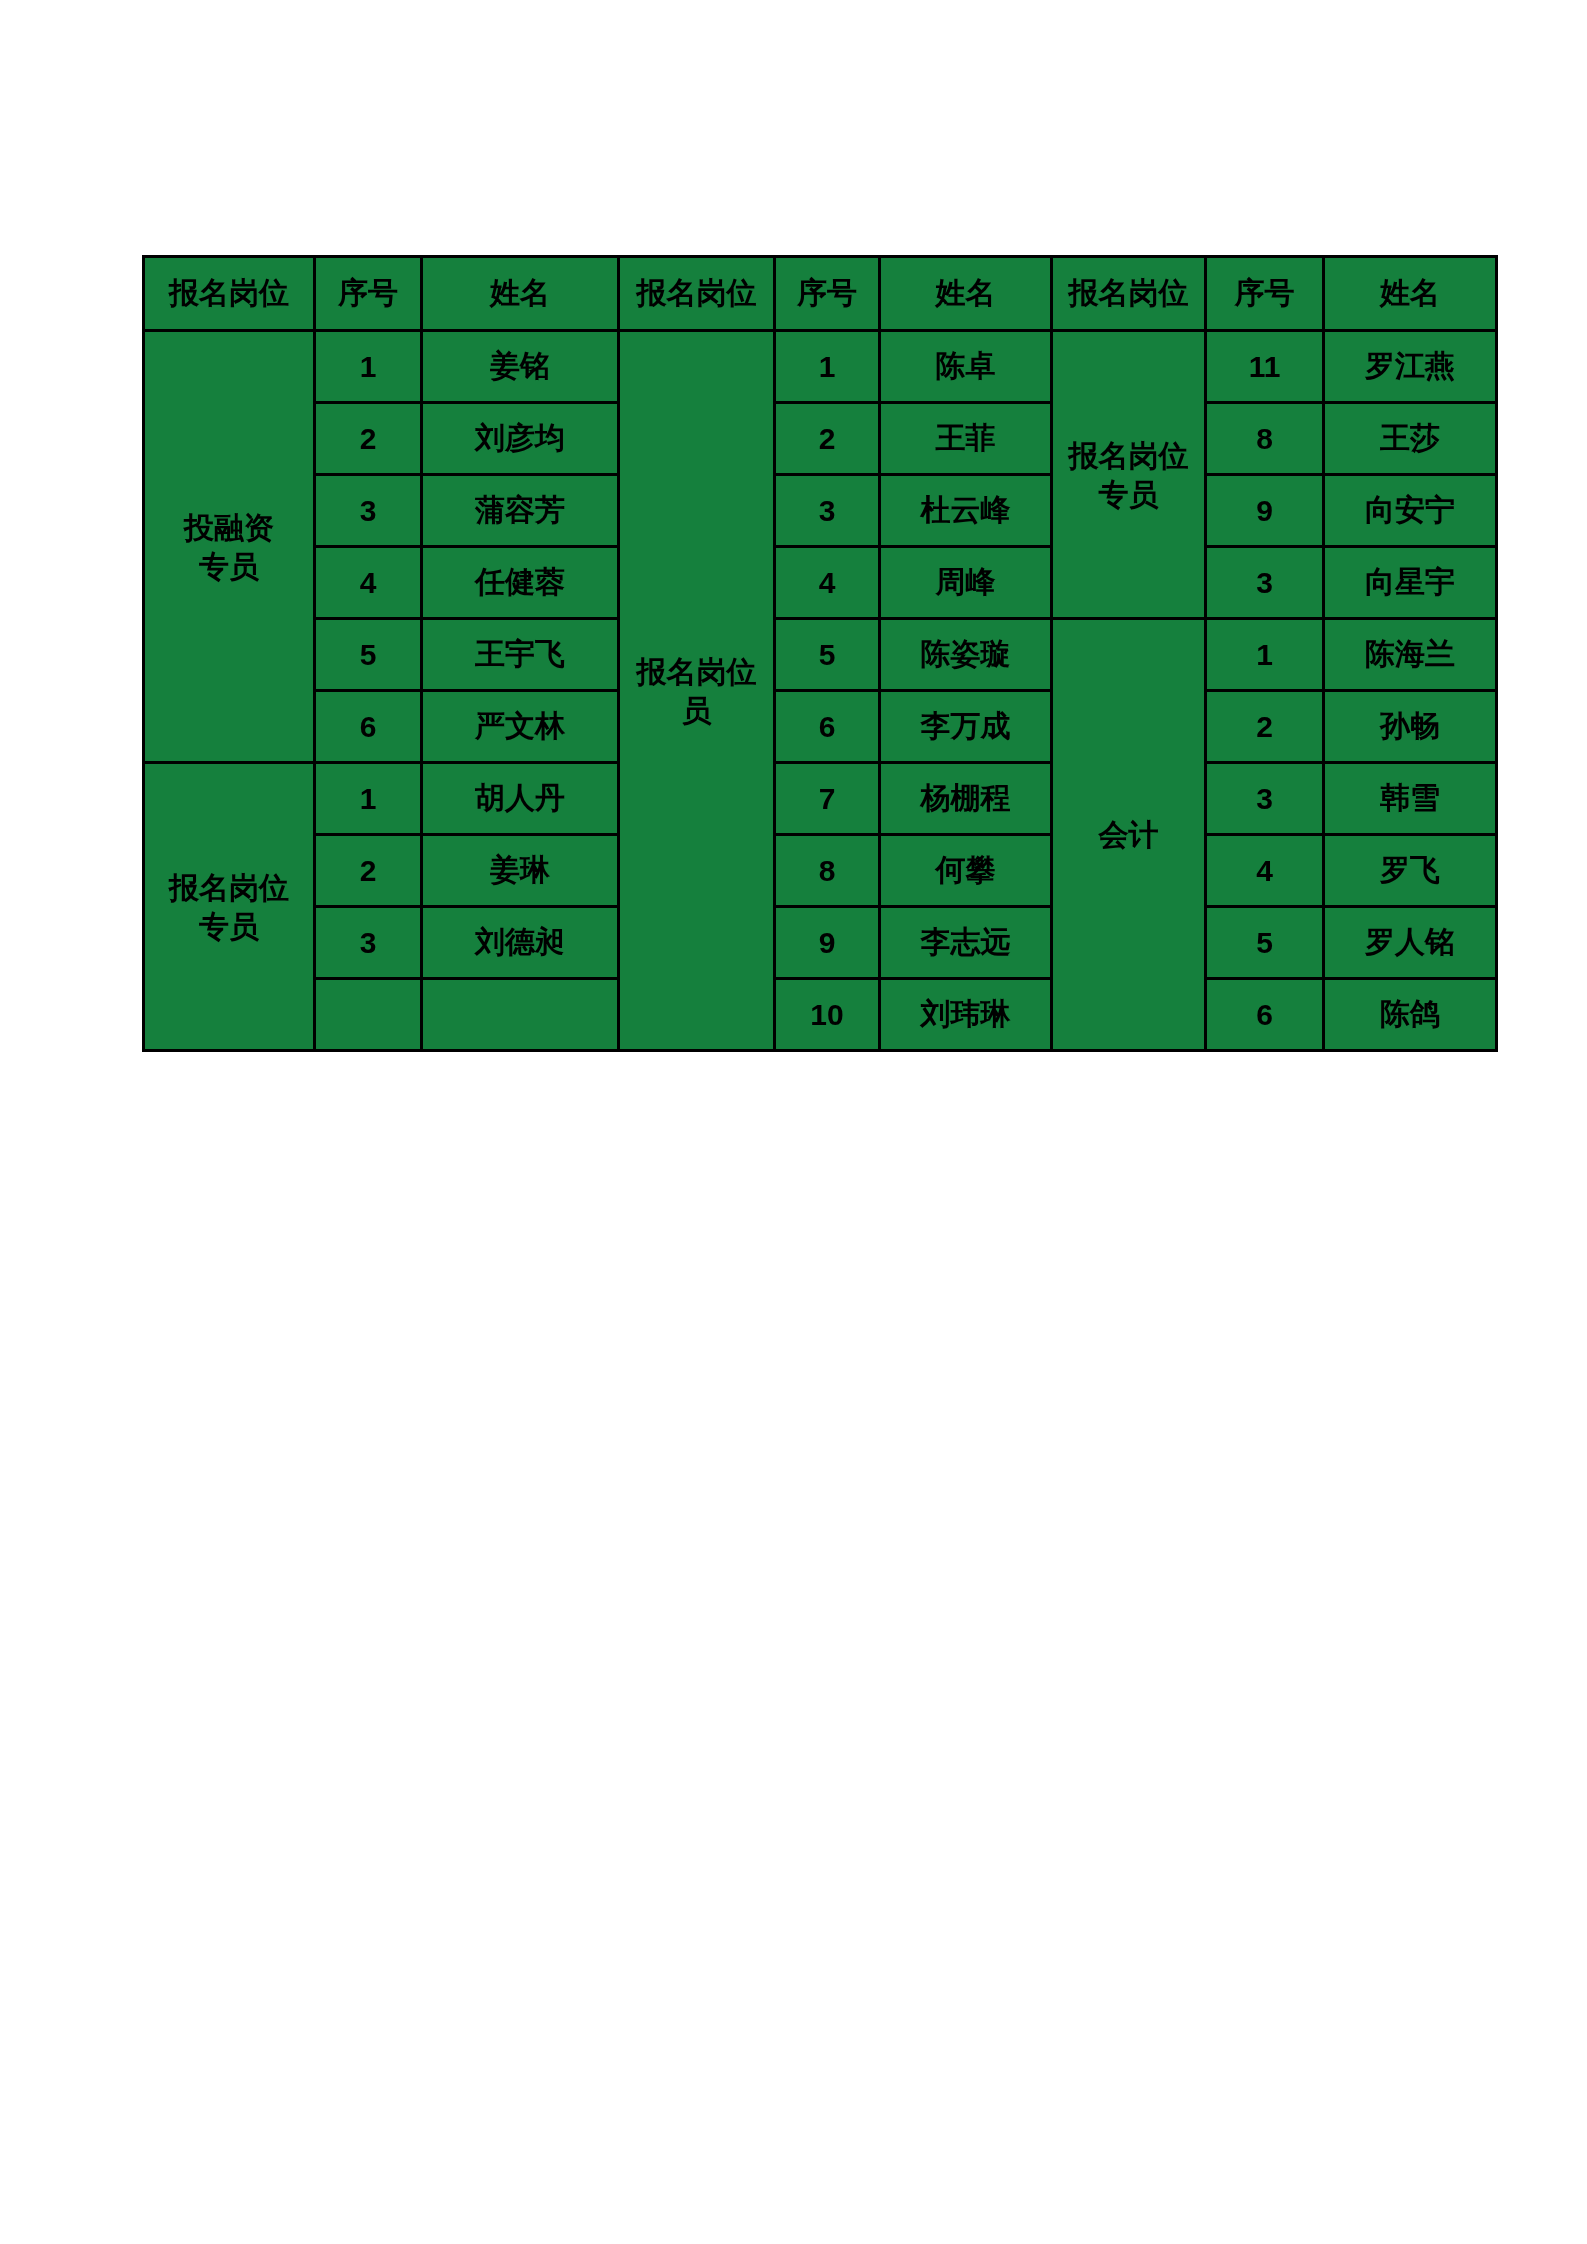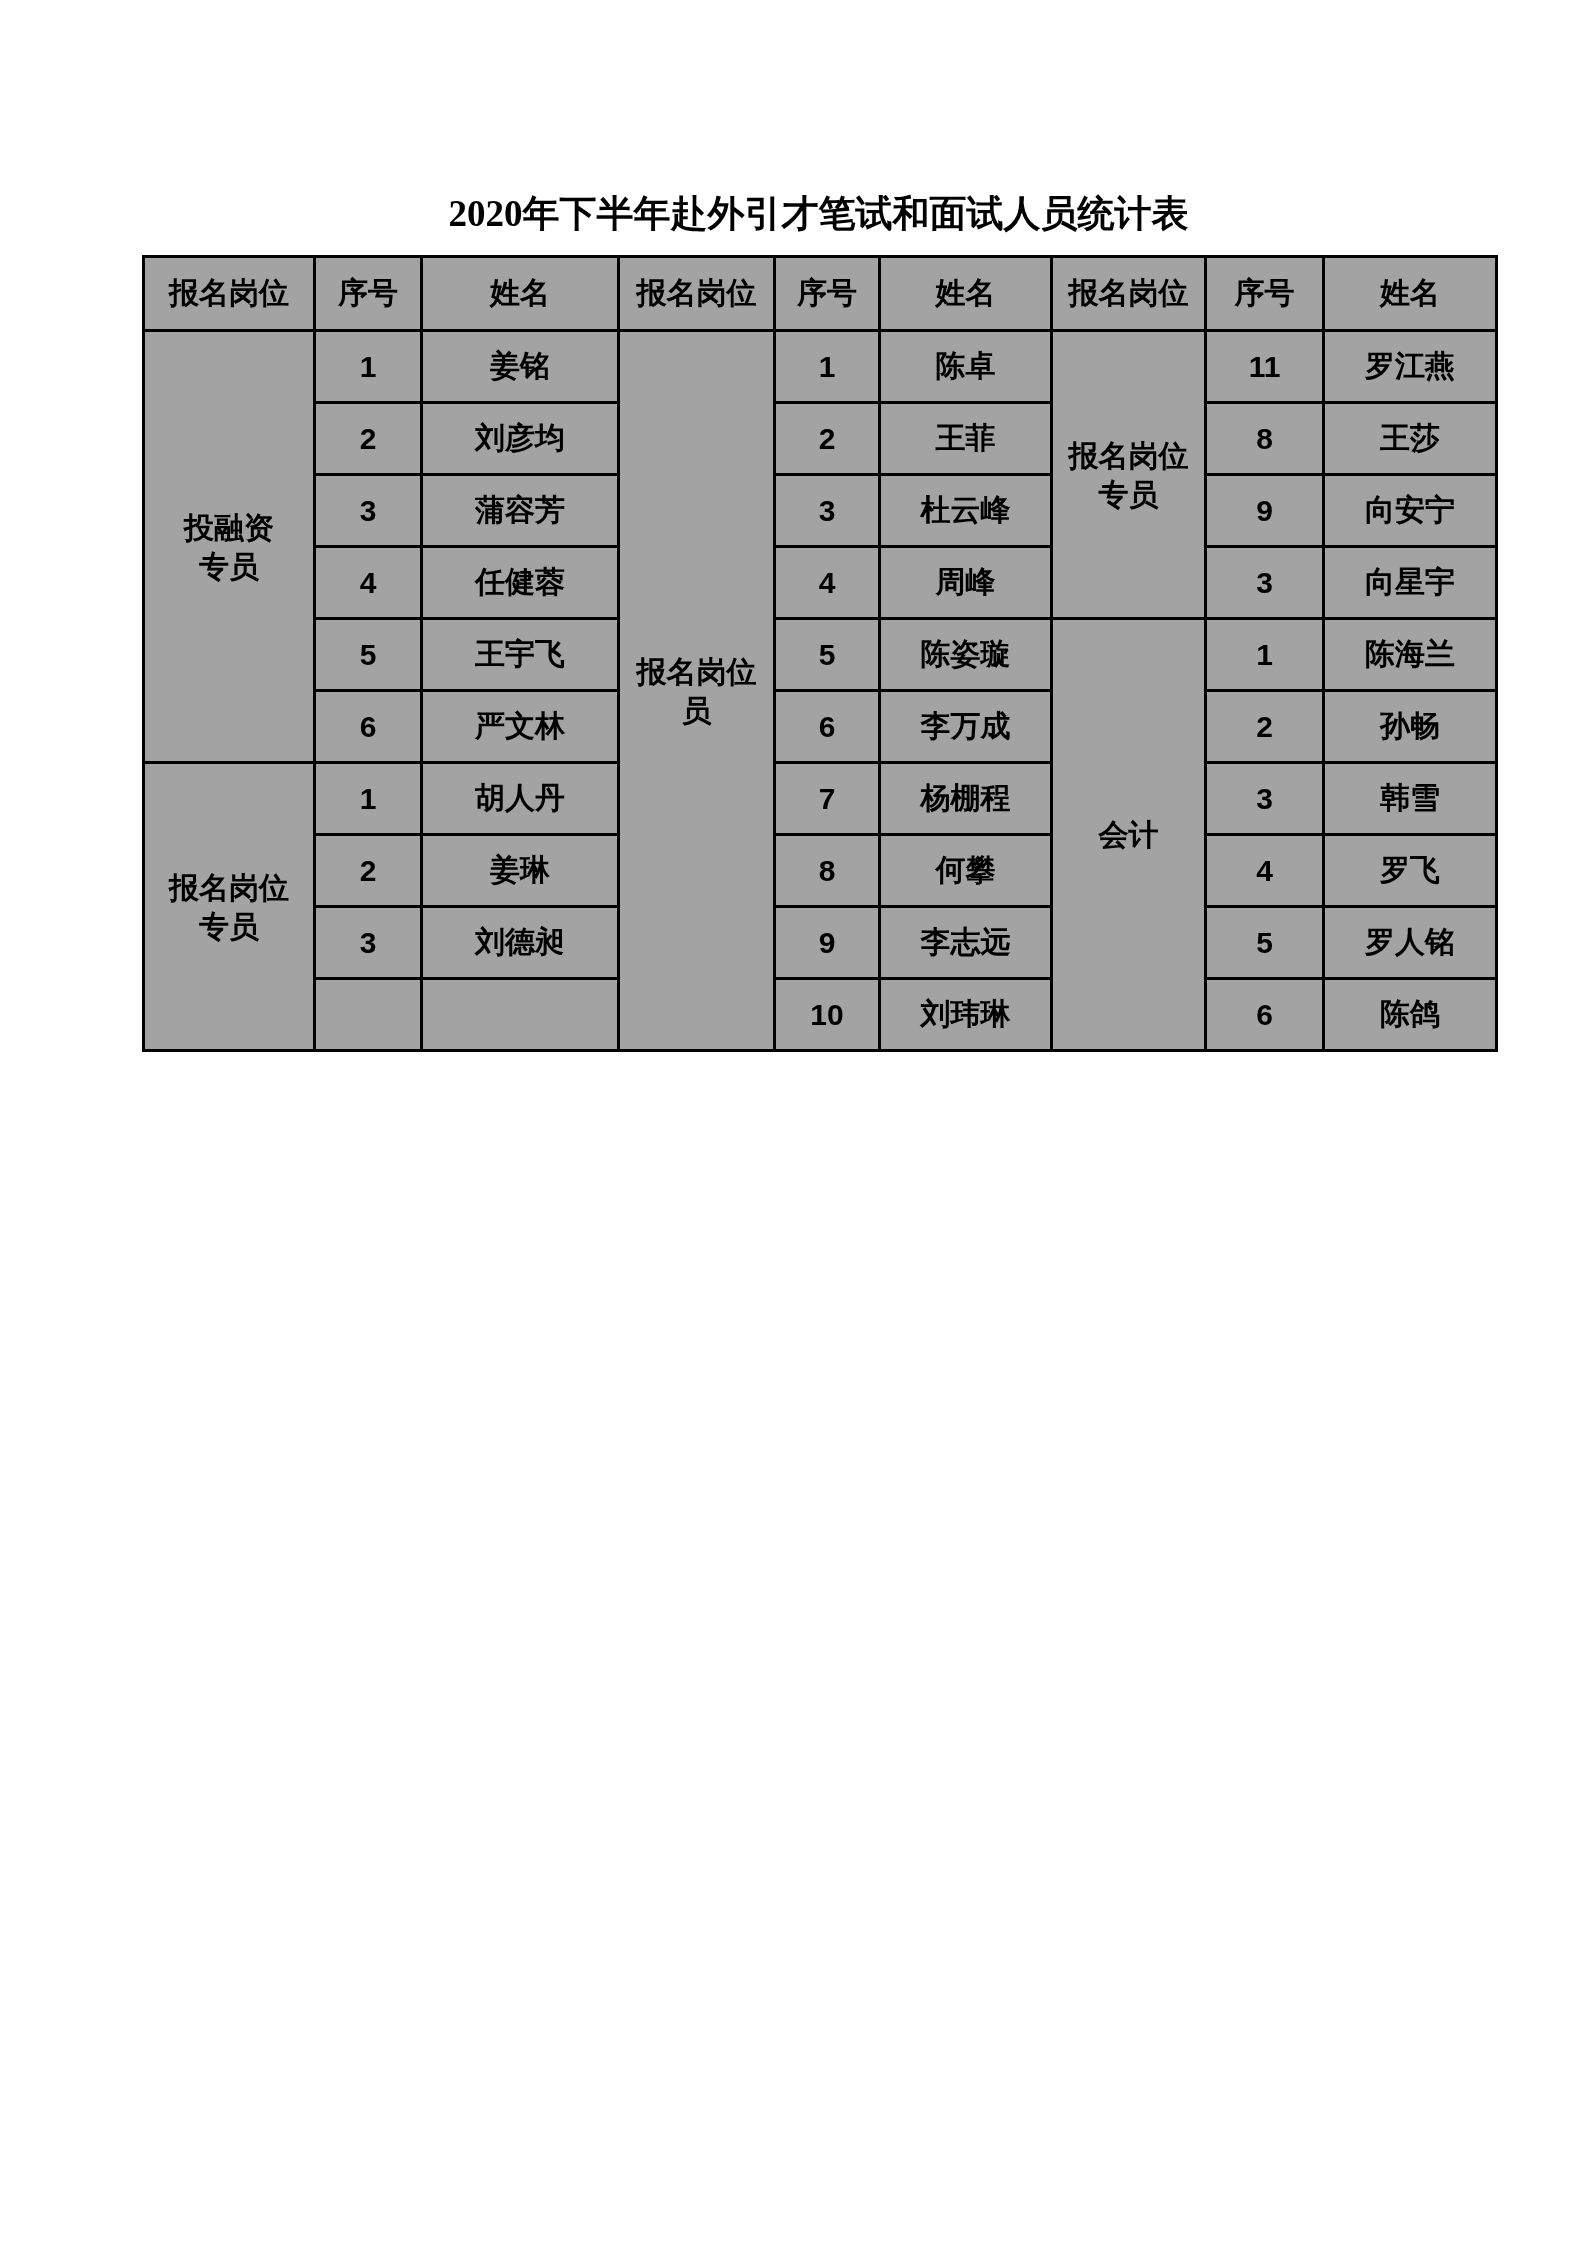--- a/index.html
+++ b/index.html
@@ -28,21 +28,21 @@
     line-height: 48px;
     color: #000000;
     white-space: nowrap;
   }
   table.stat-table {
     position: absolute;
     left: 142px;
     top: 255px;
     border-collapse: collapse;
     table-layout: fixed;
-    background: #a3a3a3;
+    background: #15803d;
   }
   .stat-table th,
   .stat-table td {
     border: 3px solid #000000;
     text-align: center;
     vertical-align: middle;
     font-family: "Liberation Sans", "DejaVu Sans", sans-serif;
     font-weight: bold;
     font-size: 30px;
     color: #000000;
@@ -54,21 +54,20 @@
   .stat-table td.pos-cell {
     white-space: pre-line;
     line-height: 1.3;
   }
 </style>
 </head>
 <body>
 
 <div class="page">
 
-  <div class="doc-title">2020年下半年赴外引才笔试和面试人员统计表</div>
 
   <table class="stat-table">
     <colgroup>
       <col style="width:171px">
         <col style="width:107px">
         <col style="width:197px">
       <col style="width:156px">
         <col style="width:105px">
         <col style="width:172px">
       <col style="width:154px">

